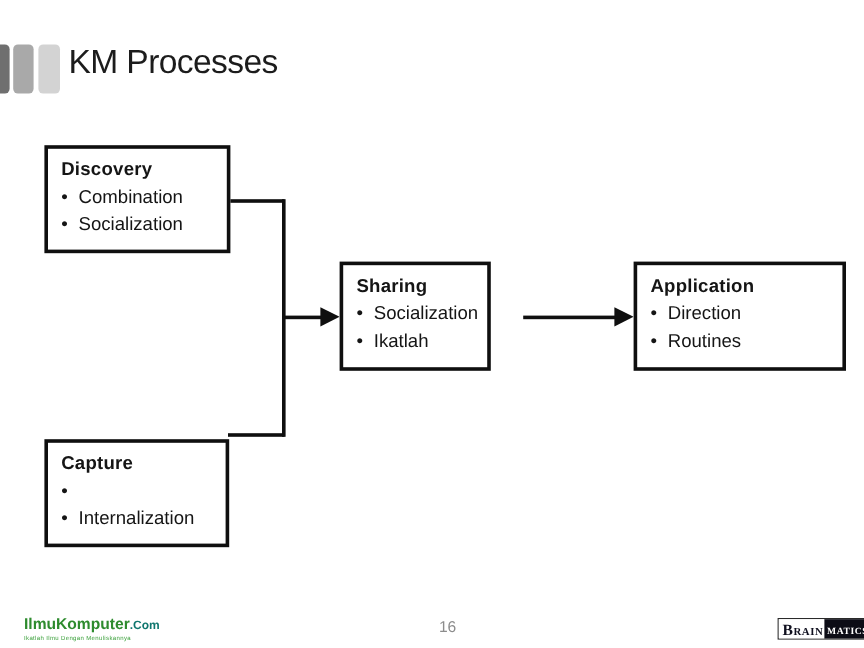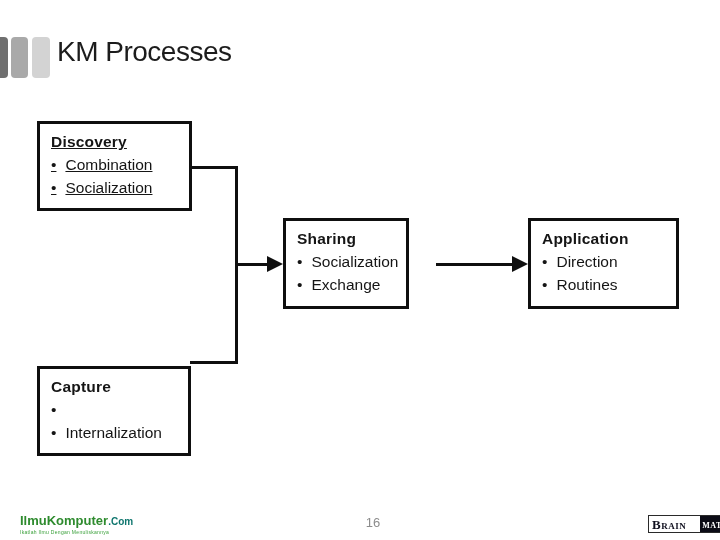--- a/index.html
+++ b/index.html
@@ -17,24 +17,24 @@
     position:absolute; left:57px; top:36px; margin:0;
     font-size:28px; font-weight:400; color:#1c1c1c; letter-spacing:-0.5px;
     white-space:nowrap;
   }
 
   
   .pbox {
     position:absolute; background:#ffffff; border:3px solid #0f0f0f;
     box-sizing:border-box; color:#151515; z-index:2;
   }
-  .box-discovery   { left:37px;  top:121px; width:155px; height:90px;text-decoration:underline; }
+  .box-discovery   { left:37px;  top:121px; width:155px; height:90px; }
   .box-capture     { left:37px;  top:318px; width:154px; height:90px;margin-top:48px; }
   .box-sharing     { left:283px; top:218px; width:126px; height:91px; }
-  .box-application { left:528px; top:218px; width:151px; height:91px; }
+  .box-application { left:528px; top:218px; width:177px; height:91px; }
   .pbox-title { font-weight:700; font-size:15.5px; margin:9px 0 2px 11px; letter-spacing:0.2px; }
   .pbox ul { list-style:none; margin:0; padding:0 0 0 11px; }
   .pbox li { font-size:15.5px; line-height:23px; display:flex; align-items:baseline; white-space:nowrap; }
   .dot { margin-right:9px; font-size:15.5px; }
 
   
   .cline { position:absolute; background:#0f0f0f; z-index:1; }
   .line-discovery   { left:190px; top:166px; width:47px; height:3px; }
   .line-capture     { left:190px; top:361px; width:47px; height:3px; }
   .line-vertical    { left:235px; top:166px; width:3px;  height:198px; }
@@ -59,21 +59,21 @@
     font-size:13px; color:#8c8c8c;padding-left:26px;
   }
 
   .logo-brain {
     position:absolute; left:648px; top:515px; height:18px;
     display:flex; align-items:stretch; border:1px solid #2a2a2a;
     box-sizing:border-box; font-family:"Liberation Serif", serif;
     font-variant:small-caps; line-height:1;
   }
   .logo-brain .part-left {
-    background:#ffffff; color:#10101f; padding:0 14px 0 3px;
+    background:#ffffff; color:#10101f; padding:0 1px 0 3px;
     font-size:13px; font-weight:700; display:flex; align-items:center; letter-spacing:0.5px;
   }
   .logo-brain .part-right {
     background:#0c0c16; color:#ffffff; padding:0 3px 0 2px;
     font-size:12px; font-weight:700; display:flex; align-items:center; letter-spacing:0.5px;
   }
 </style>
 </head>
 <body>
 
@@ -115,21 +115,21 @@
 
     <div class="pbox box-sharing">
       <div class="pbox-title">Sharing</div>
       <ul>
         <li>
             <span class="dot">•</span>
             <span>Socialization</span>
           </li>
         <li>
             <span class="dot">•</span>
-            <span>Exchange</span>
+            <span>Ikatlah</span>
           </li>
       </ul>
     </div>
 
     <div class="pbox box-application">
       <div class="pbox-title">Application</div>
       <ul>
         <li>
             <span class="dot">•</span>
             <span>Direction</span>

